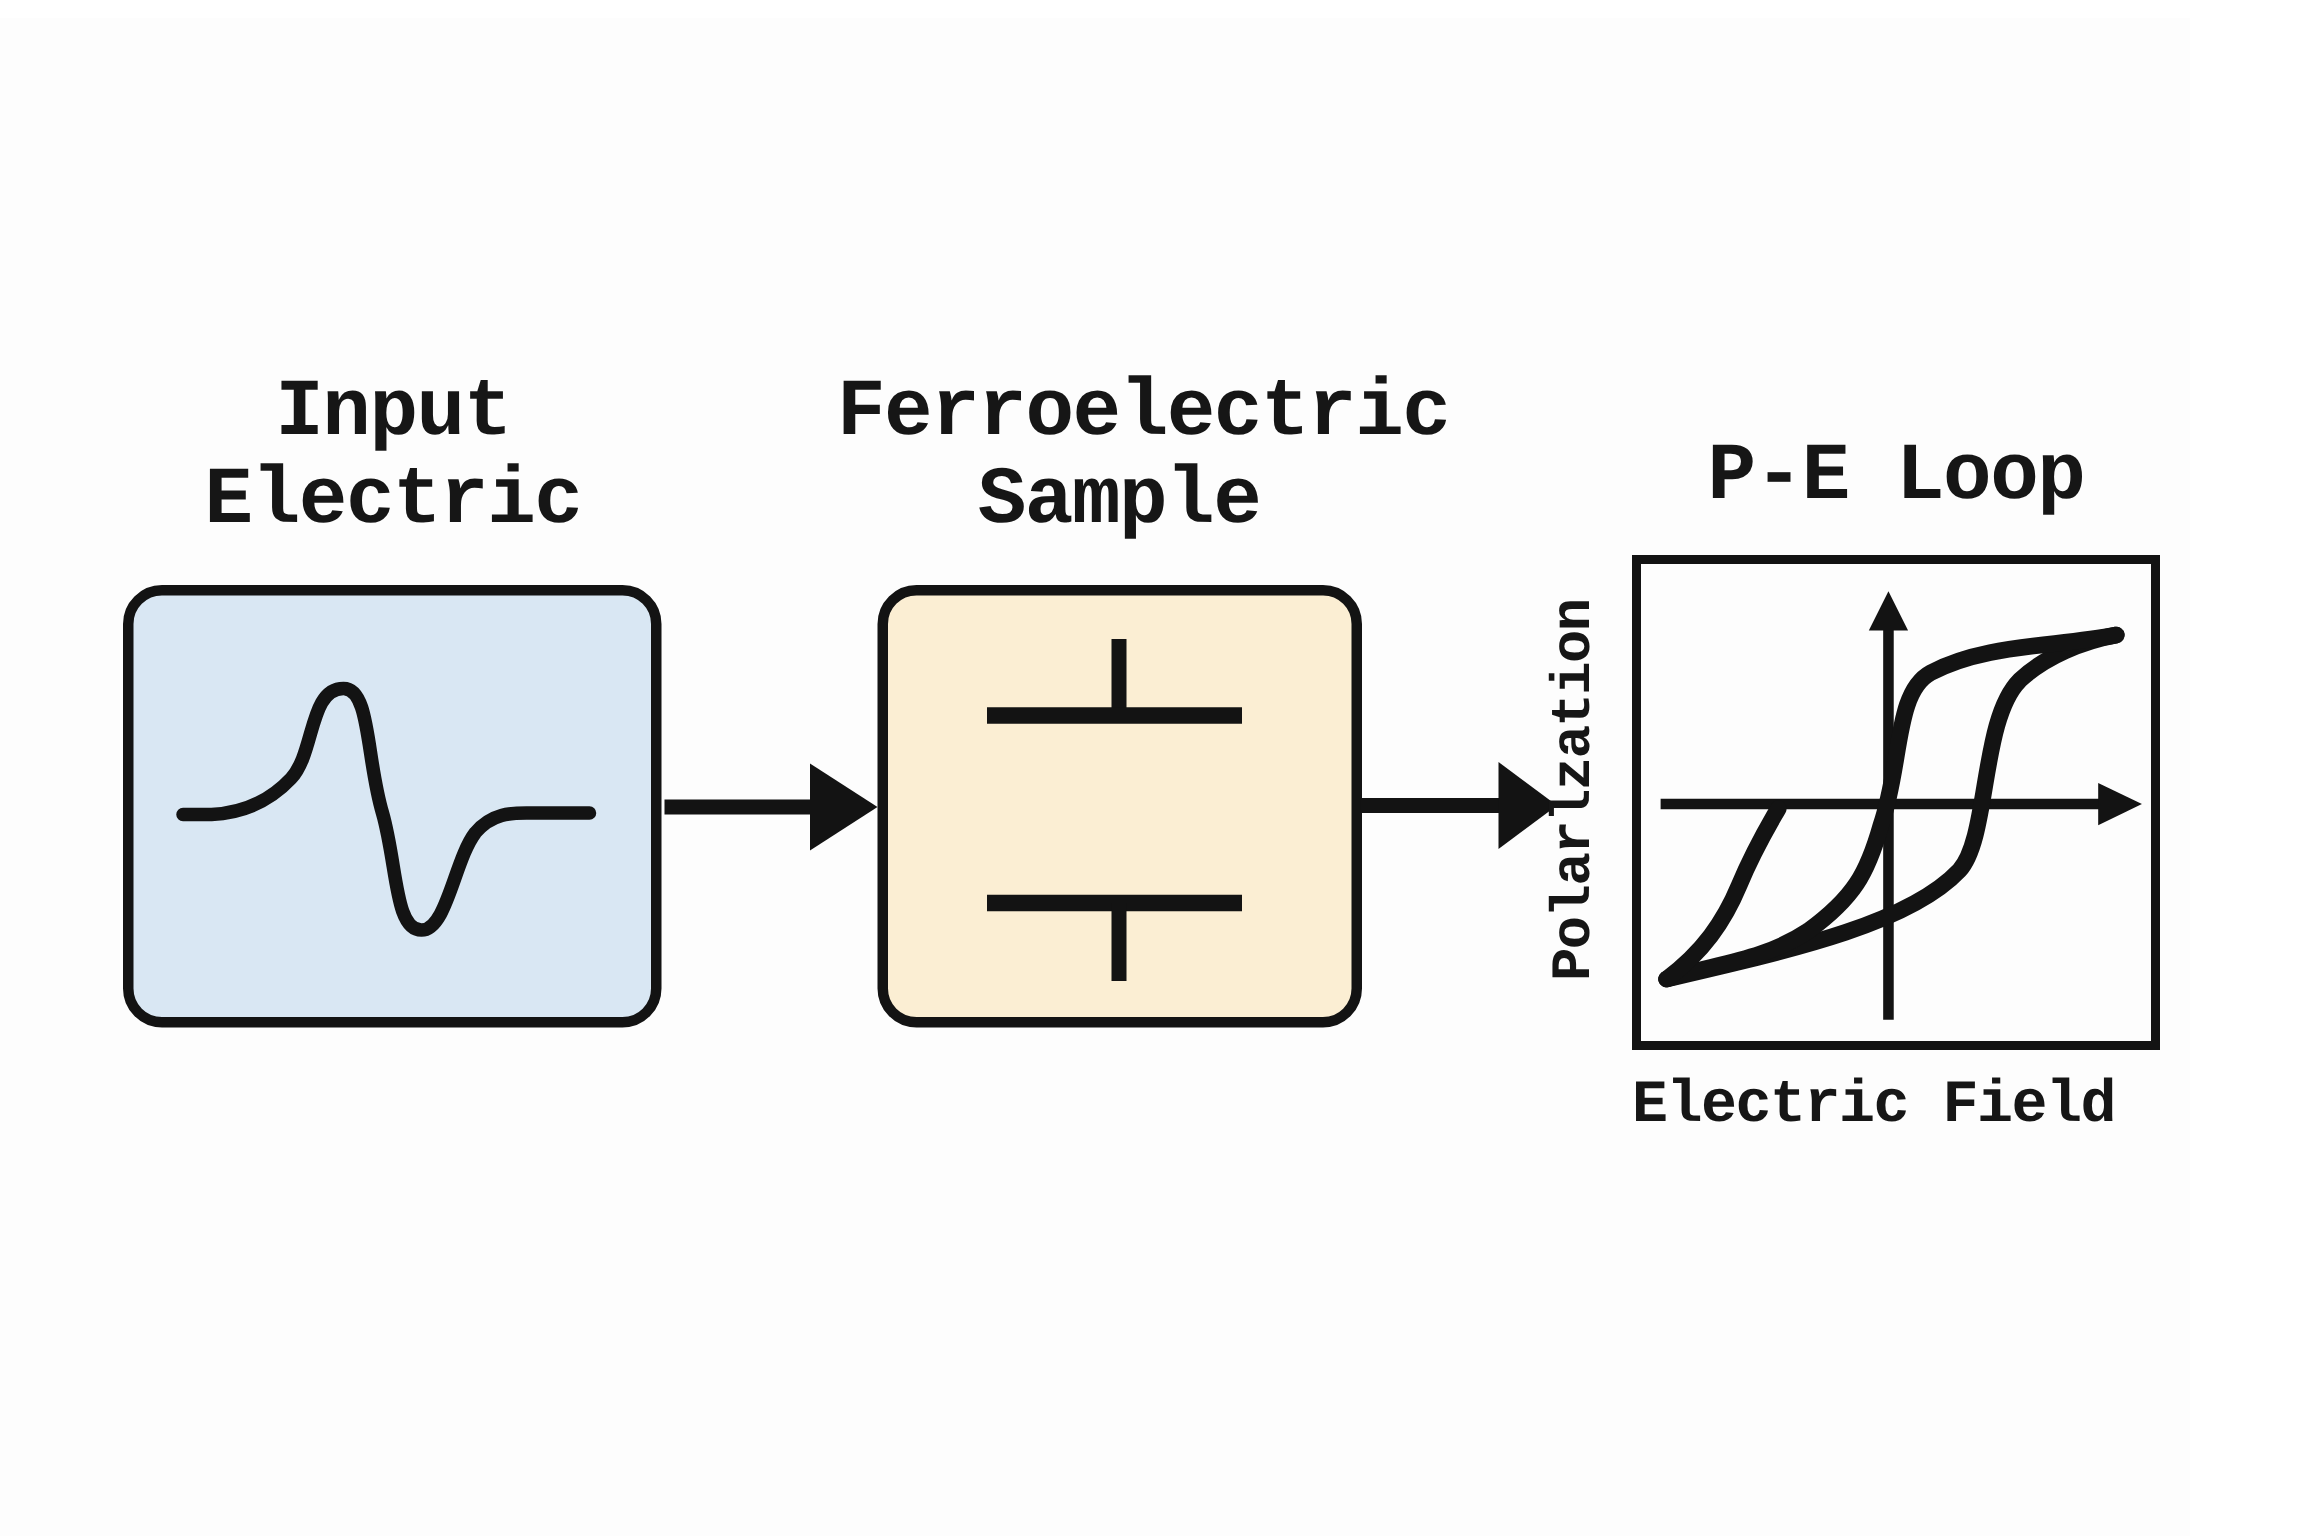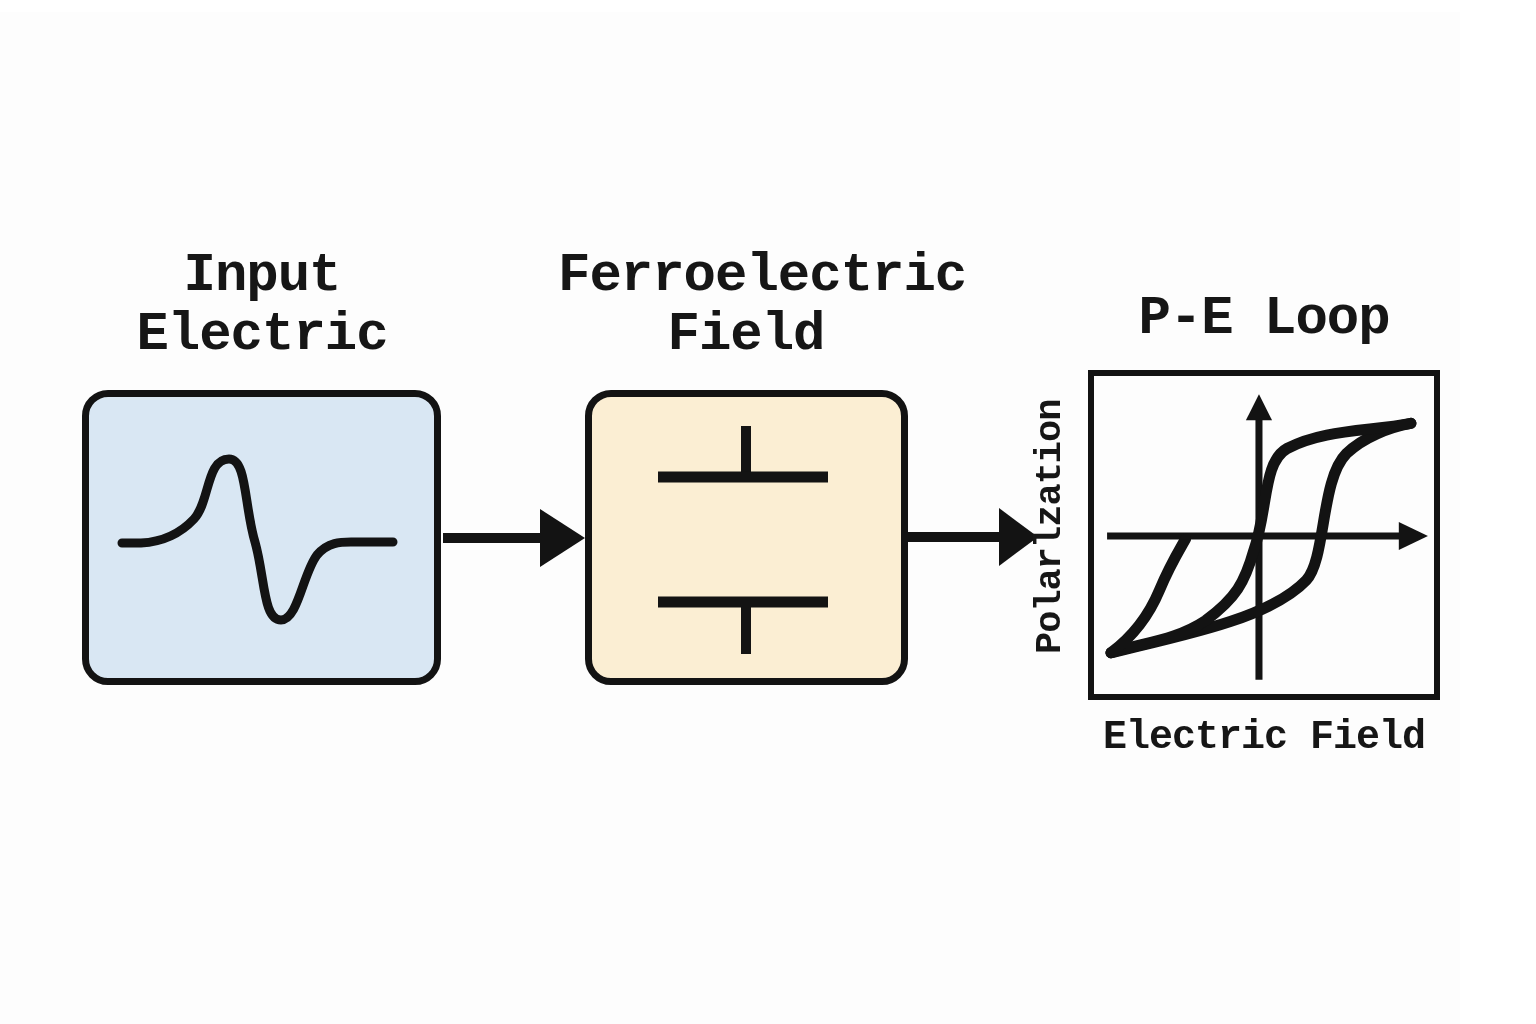--- a/index.html
+++ b/index.html
@@ -45,41 +45,41 @@
     transform:rotate(180deg);
     text-align:center;
     font-weight:700;
     font-size:37px;
     letter-spacing:-1px;
     color:#161616;
   }
   .axis-xlabel{
     position:absolute;
     left:1088px;top:703px;width:352px;
-    text-align:center;
+    text-align:left;
     font-weight:700;
     font-size:40px;
     letter-spacing:-1px;
     color:#161616;
   }
   .stroke{stroke:#131313;fill:none;}
 </style>
 </head>
 <body>
 
 <div class="canvas" style="background: rgb(253, 253, 253);">
 
   <div class="node-title title-input">
     <div>Input</div>
     <div>Electric</div>
   </div>
 
   <div class="node-title title-ferro">
     <div>Ferroelectric</div>
-    <div>Field</div>
+    <div>Sample</div>
   </div>
 
   <div class="node-title title-pe">P-E Loop</div>
 
   <div class="box box-input" style="background: rgb(217, 231, 243);">
     <svg viewBox="0 0 345 281">
       <path class="stroke" stroke-width="9" stroke-linecap="round" stroke-linejoin="round" d="M 33 146 L 52 146
            C 72 145, 90 138, 105 122
            C 121 105, 117 62, 140 62
            C 158 62, 155 108, 166 145

